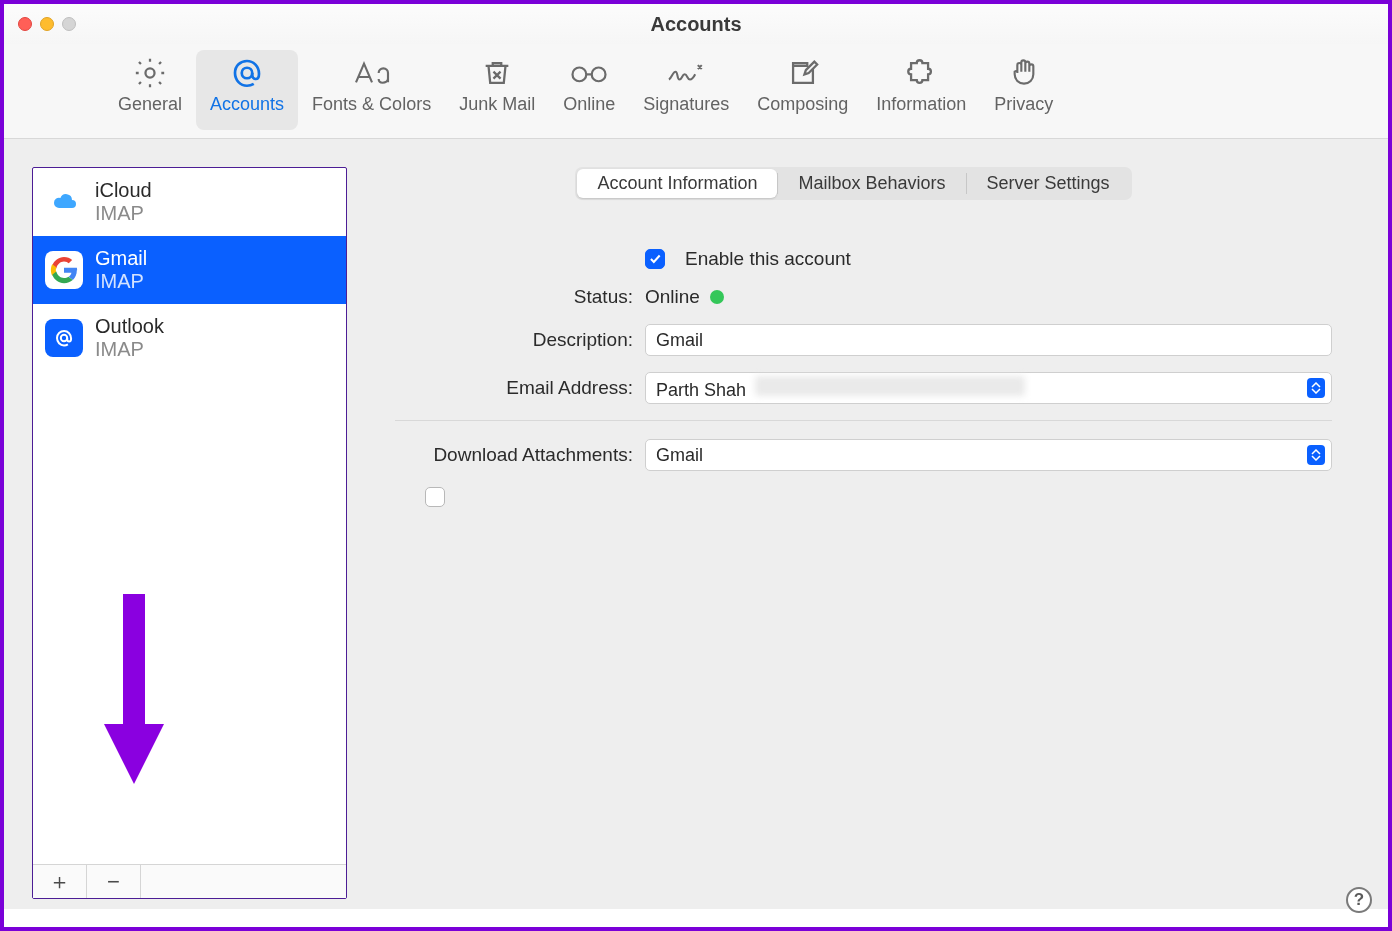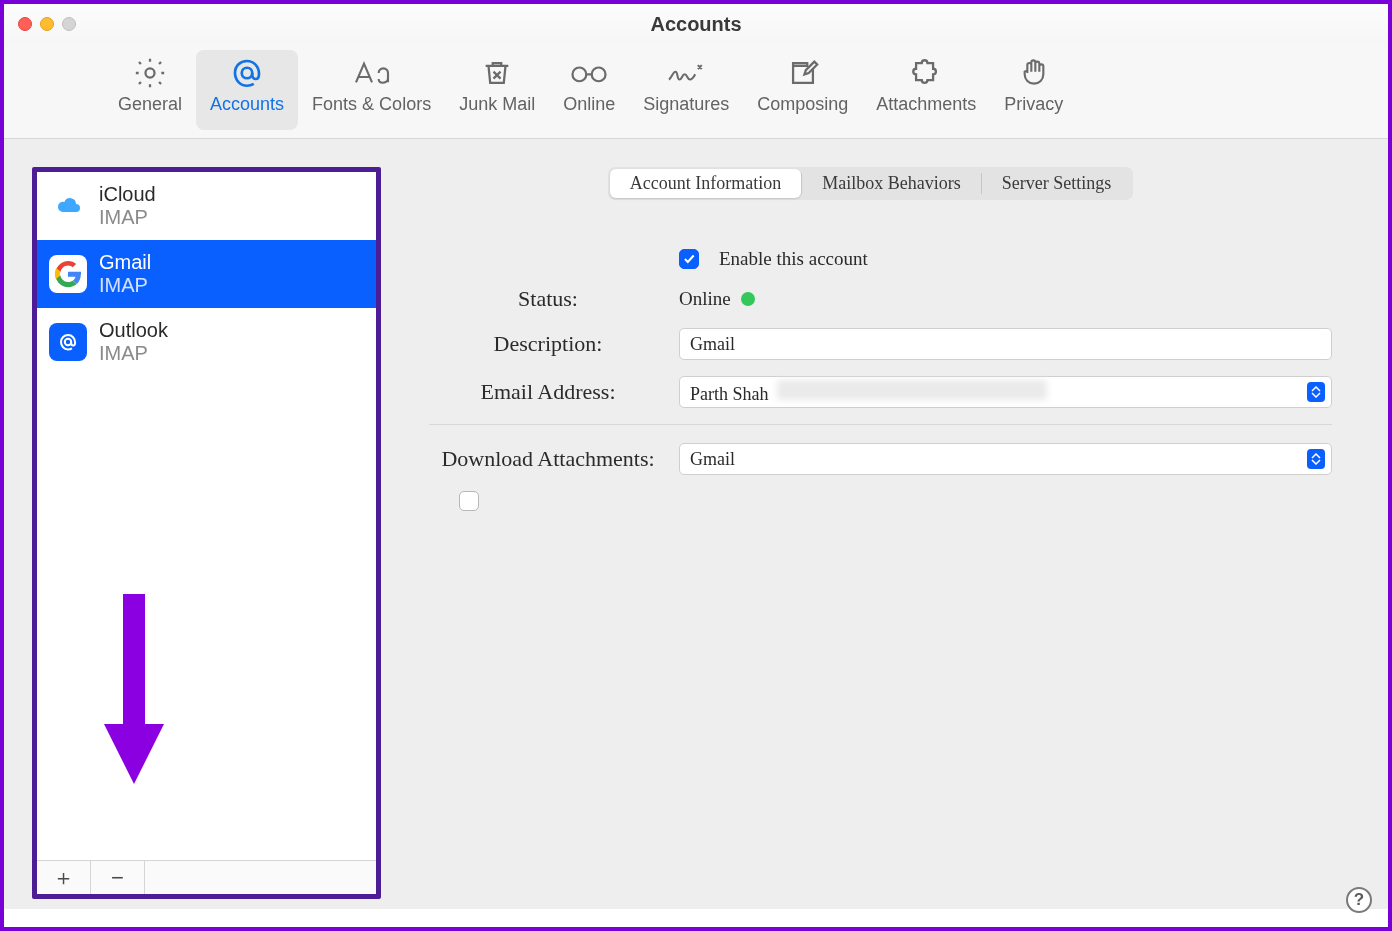--- a/index.html
+++ b/index.html
@@ -30,39 +30,39 @@
   }
   .tb-item {
     display:flex; flex-direction:column; align-items:center; justify-content:flex-start;
     padding:4px 14px 0 14px; border-radius:8px; height:80px;
     color:#636363; cursor:default;
   }
   .tb-item.selected { background:#e7e7e7; color:#1173e6; }
   .tb-item .icon { height:38px; display:flex; align-items:center; justify-content:center; }
   .tb-item .label { font-size:18px; margin-top:2px; }
   .main { display:flex; padding:28px 28px 10px 28px; height:770px; background:#eeeeee;}
-  .sidebar { width:349px; display:flex; flex-direction:column; background:#fff; border:5px solid #4c1d95; border-radius:2px;}
+  .sidebar { width:315px; display:flex; flex-direction:column; background:#fff; border:1px solid #4c1d95; border-radius:2px;}
   .acct-list { flex:1; overflow:auto; }
   .acct-item { display:flex; align-items:center; gap:12px; padding:8px 12px; height:68px;}
   .acct-item.selected { background:#0a60ff; color:#fff; }
   .acct-item .ic { width:38px; height:38px; border-radius:8px; display:flex; align-items:center; justify-content:center; background:#fff;}
   .acct-item .txt { line-height:1.15; }
   .acct-item .name { font-size:20px; }
   .acct-item .proto { font-size:20px; color:#8a8a8a; }
   .acct-item.selected .proto { color:#d4e3ff; }
   .sb-footer { display:flex; border-top:1px solid #d5d5d5; height:34px; background:#fafafa;}
   .sb-btn { width:54px; display:flex; align-items:center; justify-content:center; font-size:22px; border-right:1px solid #d5d5d5; color:#4a4a4a;}
-  .content { flex:1; padding:0 18px; position:relative;font-family:Liberation Serif, serif;}
+  .content { flex:1; padding:0 18px; position:relative;}
   .segmented { display:flex; width:fit-content; margin:0 auto; background:#e3e3e3; border-radius:7px; padding:2px; }
   .seg { padding:4px 20px; font-size:18px; color:#3a3a3a; border-radius:6px;}
   .seg.active { background:#fff; box-shadow:0 1px 2px rgba(0,0,0,.15);}
   .seg-div { width:1px; background:#c7c7c7; margin:4px 0;}
   .form { margin-top:48px; margin-left:30px; margin-right:10px;}
   .row { display:flex; align-items:center; margin-bottom:16px;}
-  .row .lab { width:250px; text-align:center; font-size:22px; color:#2b2b2b; padding-right:12px;}
+  .row .lab { width:250px; text-align:right; font-size:19px; color:#2b2b2b; padding-right:12px;}
   .row .val { flex:1; display:flex; align-items:center; gap:10px; font-size:19px;}
   .chk { width:20px; height:20px; border-radius:5px; border:1px solid #b8b8b8; background:#fff; display:inline-flex; align-items:center; justify-content:center; margin-right:10px;}
   .chk.checked { background:#0a60ff; border-color:#0a60ff; }
   .chk.checked svg { display:block; }
   .chk svg { display:none; }
   .dot-online { width:14px;height:14px;border-radius:50%;background:#34c759; display:inline-block;}
   .text-input { flex:1; height:32px; border:1px solid #cfcfcf; border-radius:5px; background:#fff; padding:0 10px; font-size:18px; display:flex; align-items:center;}
   .dropdown { flex:1; height:32px; border:1px solid #cfcfcf; border-radius:5px; background:#fff; padding:0 6px 0 10px; font-size:18px; display:flex; align-items:center; justify-content:space-between;}
   .dd-arrows { width:18px;height:20px;border-radius:4px;background:#0a60ff;display:flex;flex-direction:column;align-items:center;justify-content:center;gap:0;}
   .hr { border:none; border-top:1px solid #d8d8d8; margin:8px 0 18px 0;}
@@ -145,21 +145,21 @@
         </svg>
     </div>
     <div class="label">Composing</div>
   </div>
   <div class="tb-item">
     <div class="icon">
       <svg width="34" height="34" viewBox="0 0 24 24" fill="none" stroke="#6b6b6b" stroke-width="1.6">
           <path d="M5 9V5h4a2 2 0 1 1 4 0h4v4a2 2 0 1 1 0 4v4h-4a2 2 0 1 1-4 0H5v-4a2 2 0 1 1 0-4z"></path>
         </svg>
     </div>
-    <div class="label">Attachments</div>
+    <div class="label">Information</div>
   </div>
   <div class="tb-item">
     <div class="icon">
       <svg width="32" height="34" viewBox="0 0 24 24" fill="none" stroke="#6b6b6b" stroke-width="1.6">
           <path d="M7 12V6a1.5 1.5 0 0 1 3 0v5M10 11V4a1.5 1.5 0 0 1 3 0v7M13 11V5a1.5 1.5 0 0 1 3 0v6M16 11V7a1.5 1.5 0 0 1 3 0v6c0 4-3 7-7 7s-7-3-7-7v-2l2-1"></path>
         </svg>
     </div>
     <div class="label">Privacy</div>
   </div>
 </div>

